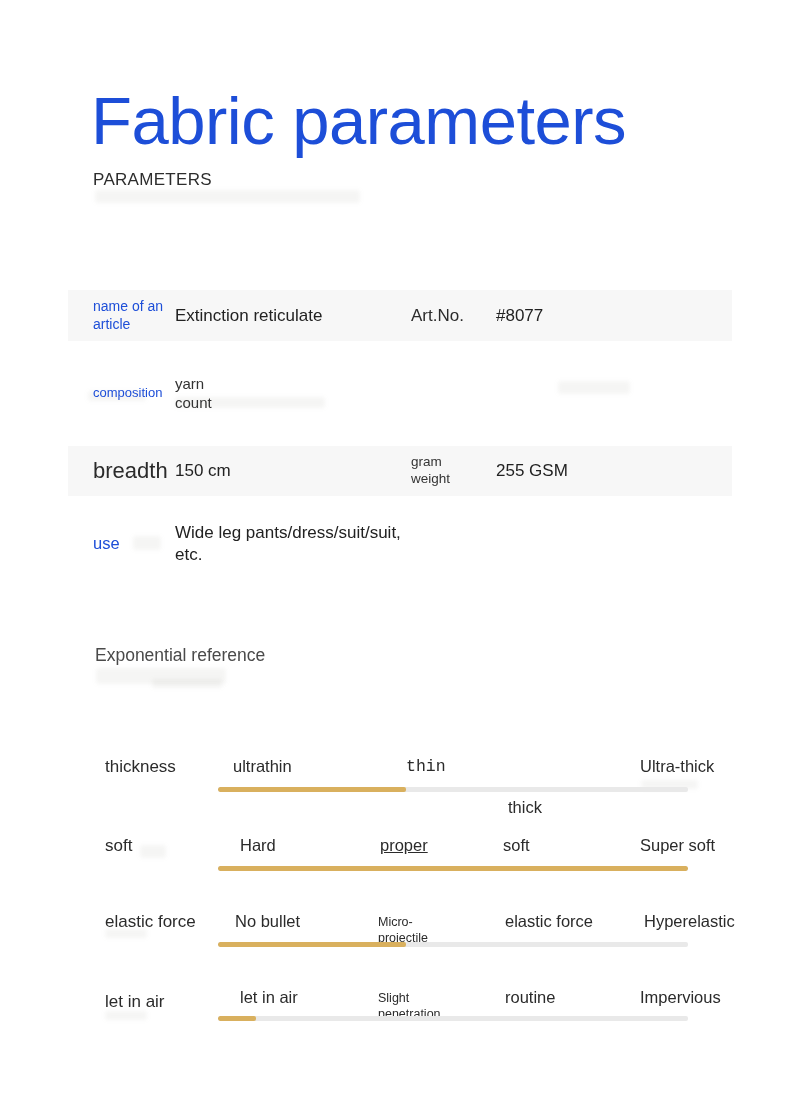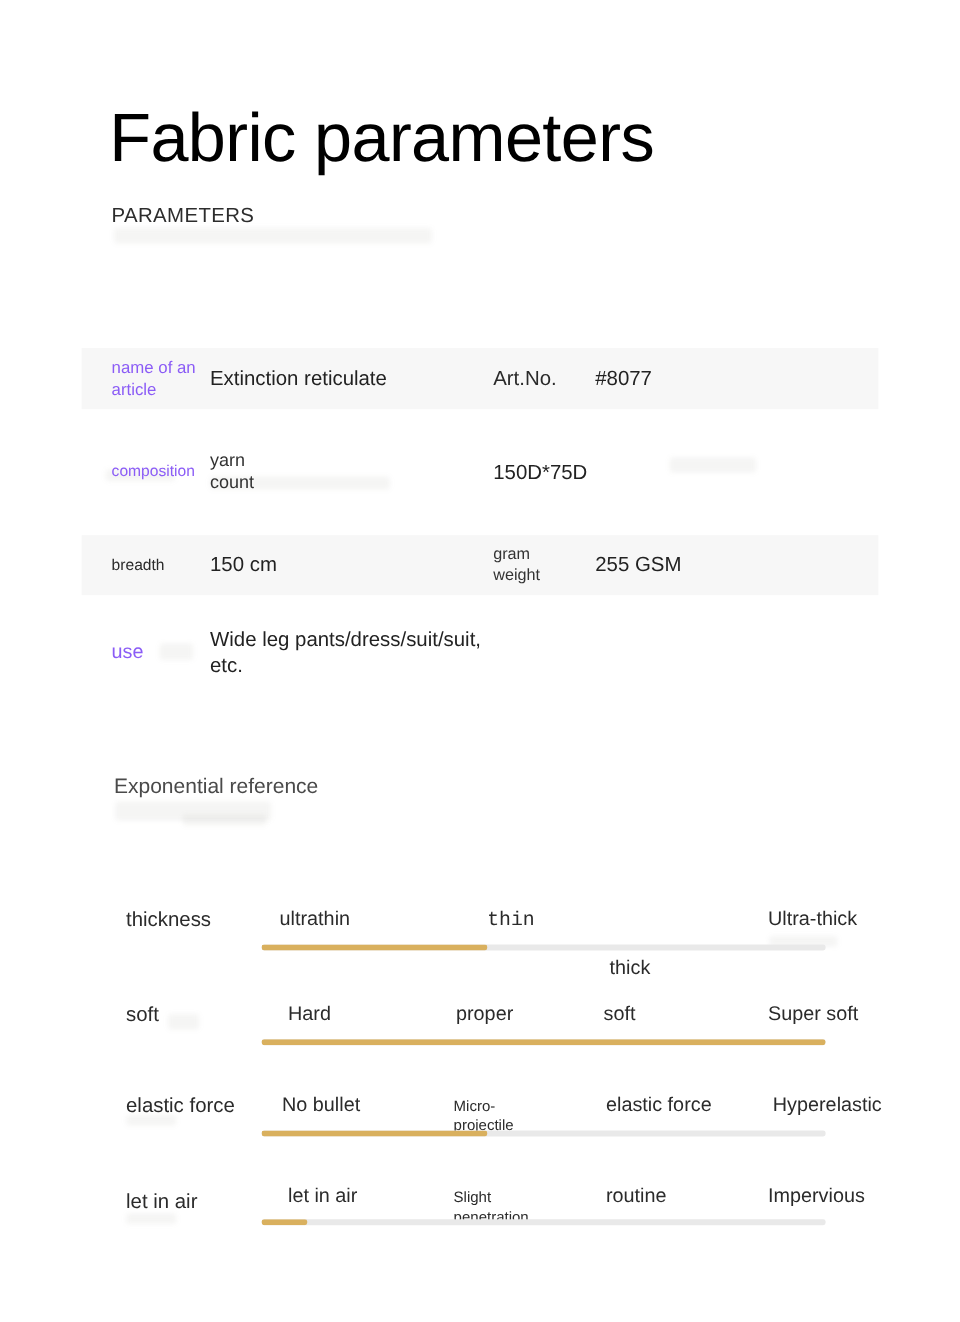--- a/index.html
+++ b/index.html
@@ -1,43 +1,43 @@
 <!DOCTYPE html>
 <html><head>
 <meta charset="utf-8">
 <style>
   html,body{margin:0;padding:0;background:#ffffff;}
   body{width:800px;height:1102px;position:relative;overflow:hidden;
        font-family:"Liberation Sans", sans-serif;color:#2b2b2b;}
   .page{position:absolute;inset:0;}
 
   
-  .title{position:absolute;left:91px;top:84px;font-size:57px;line-height:1.1;
-         color:#000000;letter-spacing:-0.5px;white-space:nowrap;}
+  .title{position:absolute;left:91px;top:84px;font-size:67px;line-height:1.1;
+         color:#1d4ed8;letter-spacing:-0.5px;white-space:nowrap;}
   .subtitle{position:absolute;left:93px;top:170px;font-size:17px;color:#2d2d2d;
             letter-spacing:0.3px;}
 
   
   .ghost{position:absolute;background:rgba(120,115,105,0.07);filter:blur(2px);
          border-radius:3px;pointer-events:none;}
 
   
   .trow{position:absolute;left:68px;width:664px;display:grid;
         grid-template-columns:82px 236px 85px 1fr;align-items:center;
         padding-left:25px;box-sizing:border-box;}
   .trow.striped{background:#f7f7f7;}
   .r1{top:290px;height:51px;}
   .r2{top:341px;height:105px;}
   .r3{top:446px;height:50px;}
   .r4{top:496px;height:95px;}
   .cell{line-height:1.25;}
-  .lbl{color:#8b5cf6;padding-right:8px;}
+  .lbl{color:#1d4ed8;padding-right:8px;}
   .r1 .lbl1{font-size:14px;}
   .r2 .lbl1{font-size:13px;}
-  .r3 .lbl1{font-size:13px;color:#2b2b2b;}
+  .r3 .lbl1{font-size:22px;color:#2b2b2b;}
   .r4 .lbl1{font-size:16.5px;}
   .val{font-size:17px;color:#222;}
   .lbl2{font-size:13.5px;color:#333;max-width:70px;}
   .r1 .lbl2{font-size:17px;color:#2b2b2b;max-width:85px;}
   .r2 .lbl2{font-size:15px;}
 
   
   .scales-heading{position:absolute;left:95px;top:645px;font-size:17.5px;
                   color:#4a4a4a;font-weight:400;margin:0;}
   .srow{position:absolute;left:0;top:0;width:800px;height:46px;}
@@ -76,21 +76,20 @@
     <div class="trow striped r1">
       <div class="cell lbl lbl1">name of an article</div>
       <div class="cell val">Extinction reticulate</div>
       <div class="cell lbl lbl2">Art.No.</div>
       <div class="cell val">#8077</div>
     </div>
 
     <div class="trow r2">
       <div class="cell lbl lbl1">composition</div>
       <div class="cell lbl lbl2">yarn count</div>
-      <div class="cell val">150D*75D</div>
     </div>
 
     <div class="trow striped r3">
       <div class="cell lbl lbl1">breadth</div>
       <div class="cell val">150 cm</div>
       <div class="cell lbl lbl2">gram weight</div>
       <div class="cell val">255 GSM</div>
     </div>
 
     <div class="trow r4">
@@ -113,21 +112,21 @@
       <div class="slevel" style="left:508px;top:3px;margin-top:38px;">thick</div>
       <div class="slevel" style="left:640px;">Ultra-thick</div>
       <div class="track" style="background-color: rgb(233, 233, 233);">
         <div class="fill" style="background-color: rgb(217, 176, 94); width: 40%;"></div>
       </div>
     </div>
 
     <div class="srow" style="top:836px;">
       <div class="sname">soft</div>
       <div class="slevel" style="left:240px;">Hard</div>
-      <div class="slevel" style="left:380px;">proper</div>
+      <div class="slevel" style="left:380px;text-decoration:underline;">proper</div>
       <div class="slevel" style="left:503px;">soft</div>
       <div class="slevel" style="left:640px;">Super soft</div>
       <div class="track" style="background-color: rgb(233, 233, 233);">
         <div class="fill" style="background-color: rgb(217, 176, 94); width: 100%;"></div>
       </div>
     </div>
 
     <div class="srow" style="top:912px;">
       <div class="sname">elastic force</div>
       <div class="slevel" style="left:235px;">No bullet</div>

